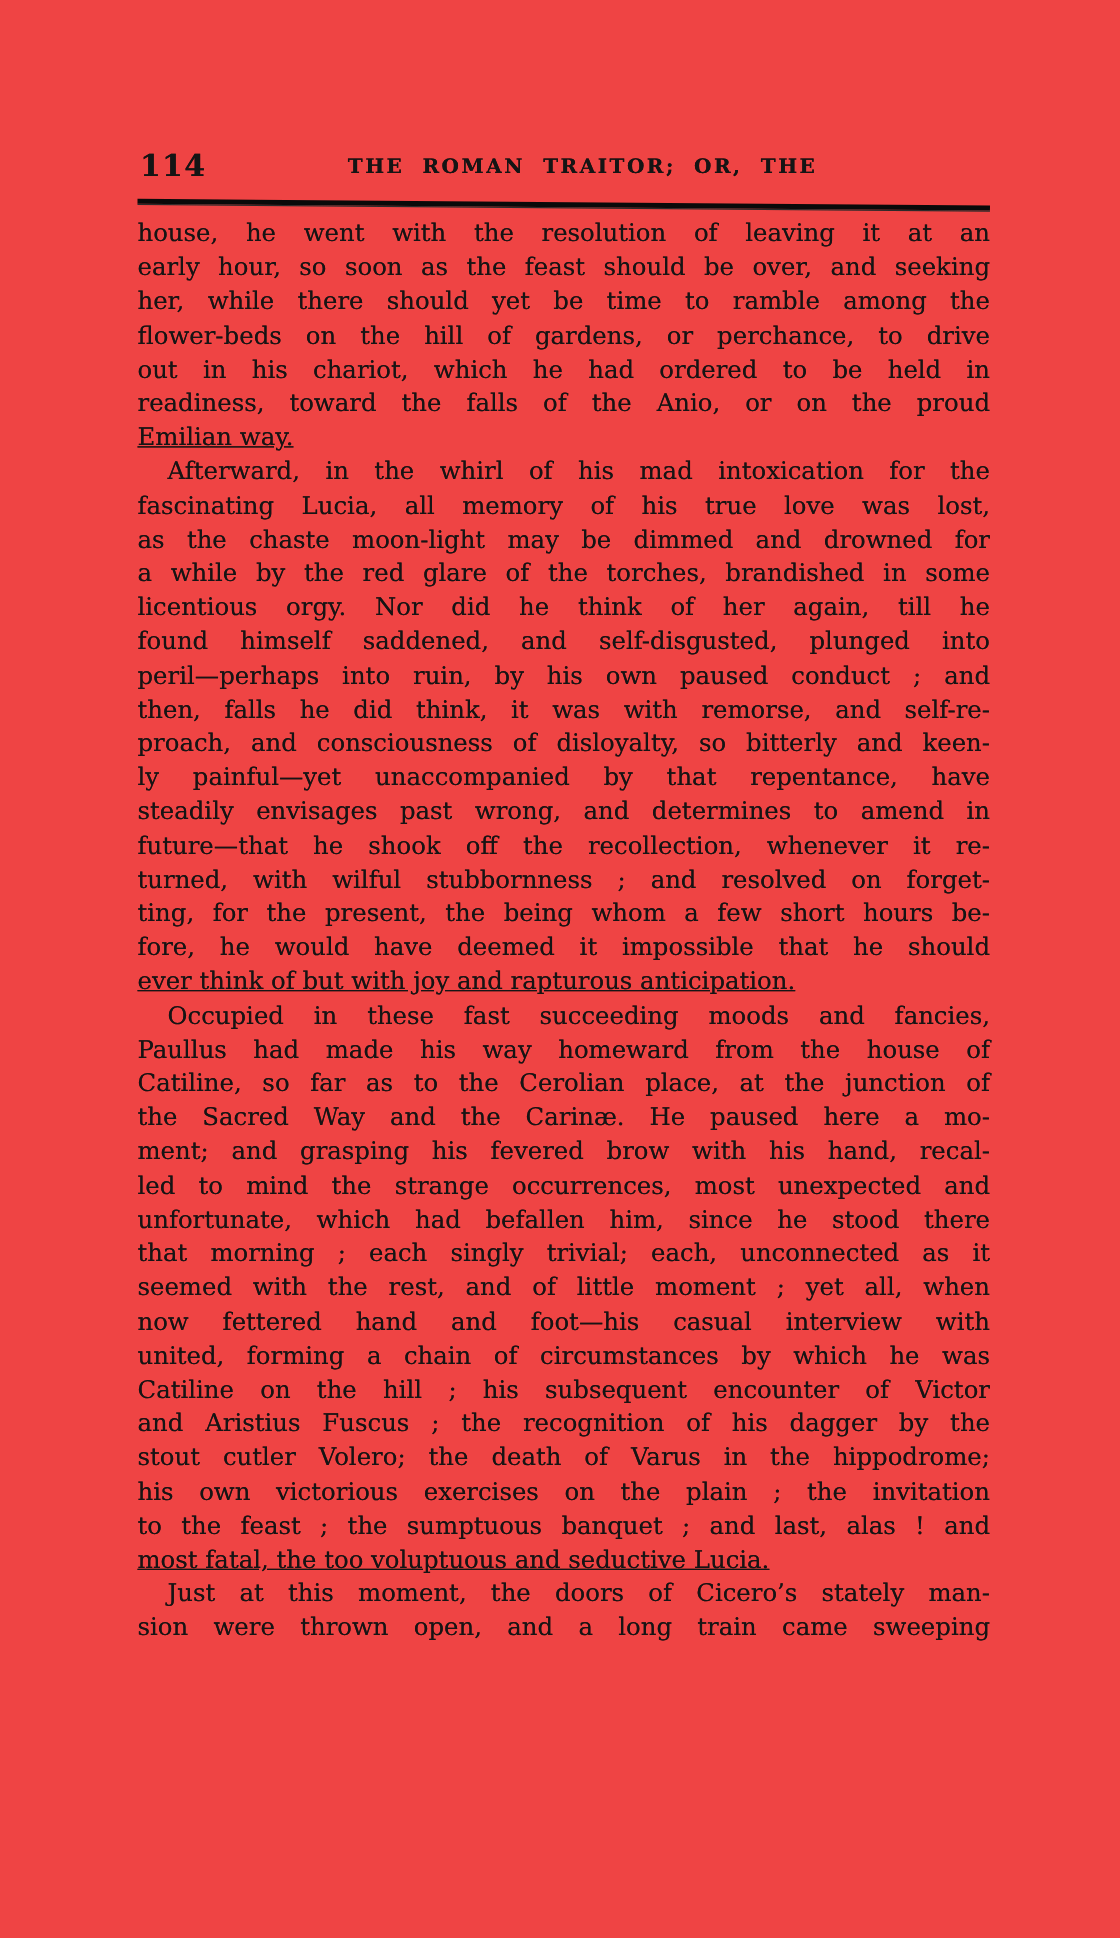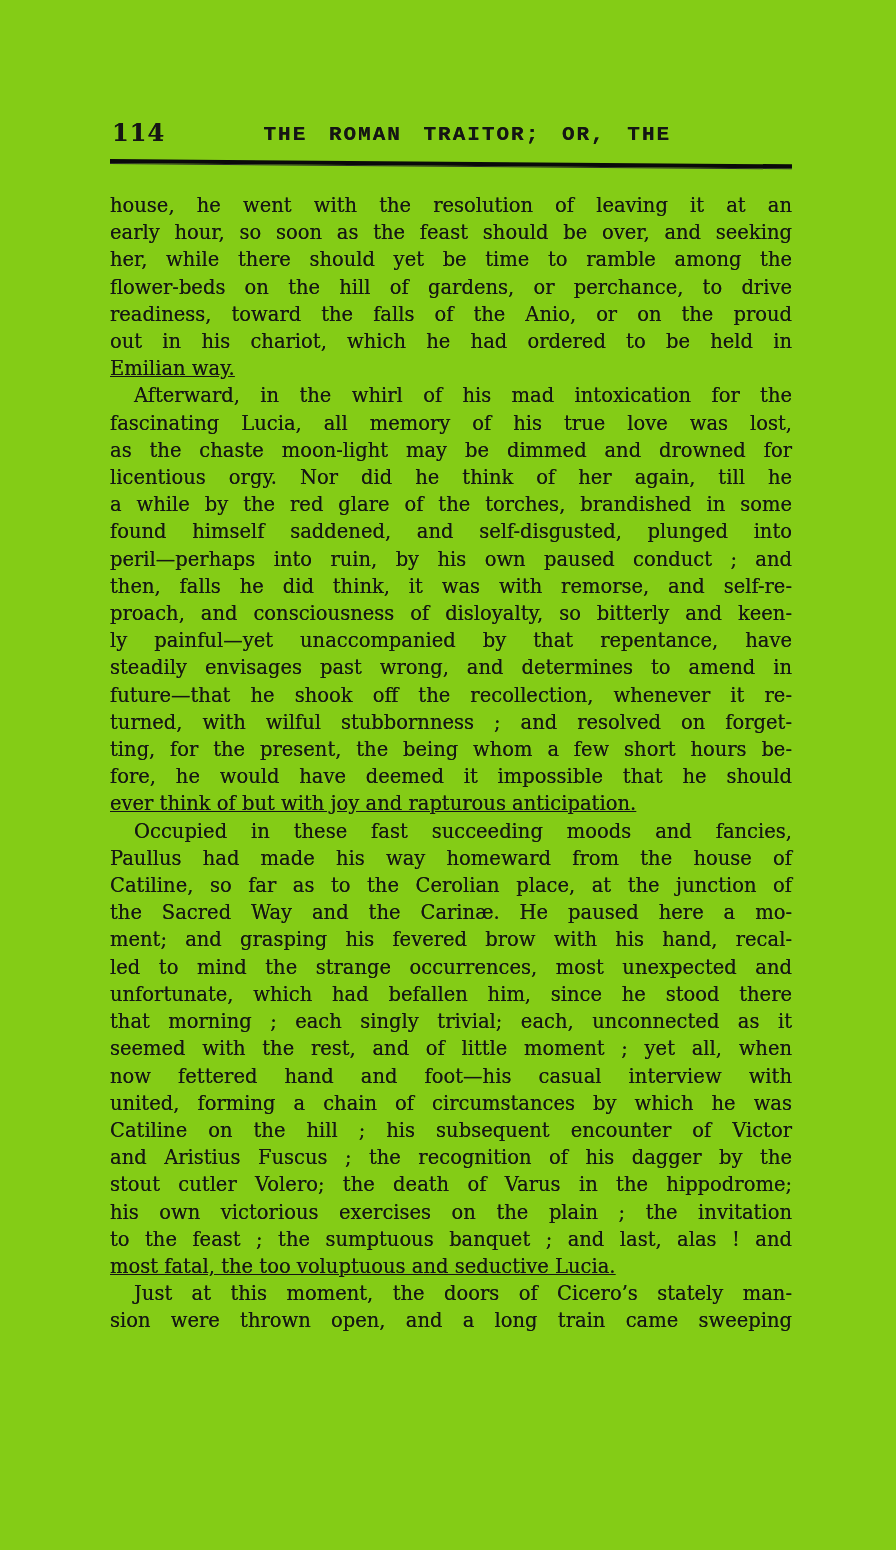--- a/index.html
+++ b/index.html
@@ -4,21 +4,21 @@
 <style>
   html, body {
     margin: 0;
     padding: 0;
     background: #ffffff;
   }
   .page {
     position: relative;
     width: 896px;
     height: 1550px;
-    background: #84cc16;
+    background: #ef4444;
     overflow: hidden;
     font-family: "DejaVu Serif", "Liberation Serif", serif;
     color: #151515;
   }
   .content {
     position: absolute;
     left: 110px;
     top: 118px;
     width: 682px;
   }
@@ -34,37 +34,36 @@
     font-weight: 700;
     letter-spacing: 1px;
     text-shadow: 0 0 0.5px rgba(0,0,0,0.7);
   }
   .running-title {
     position: absolute;
     left: 50%;
     top: 5px;
     transform: translateX(-46%);
     white-space: nowrap;
-    font-size: 21px;
+    font-size: 16px;
     font-weight: 700;
     letter-spacing: 2px;
     word-spacing: 7px;
     text-shadow: 0 0 0.5px rgba(0,0,0,0.8);
-    font-family: Liberation Mono, monospace;
   }
   .header-rule {
     margin-top: 7px;
     height: 0;
     border-top: 4px solid #0a0a0a;
     border-bottom: 1px solid #2a2a2a;
     transform: rotate(0.45deg);
     transform-origin: left center;
   }
   .body-text {
-    margin-top: 28px;
+    margin-top: 9px;
     font-size: 19.5px;
     line-height: 27.2px;
     text-shadow: 0 0 0.45px rgba(0,0,0,0.65);
   }
   .ln {
     text-align: justify;
     text-align-last: justify;
   }
   .ln.last {
     text-align-last: left;
@@ -83,30 +82,30 @@
       <span class="page-number">114</span>
       <span class="running-title">THE ROMAN TRAITOR; OR, THE</span>
     </div>
     <div class="header-rule"></div>
     <div class="body-text">
         <div>
           <div class="ln">house, he went with the resolution of leaving it at an</div>
           <div class="ln">early hour, so soon as the feast should be over, and seeking</div>
           <div class="ln">her, while there should yet be time to ramble among the</div>
           <div class="ln">flower-beds on the hill of gardens, or perchance, to drive</div>
+          <div class="ln">out in his chariot, which he had ordered to be held in</div>
           <div class="ln">readiness, toward the falls of the Anio, or on the proud</div>
-          <div class="ln">out in his chariot, which he had ordered to be held in</div>
           <div class="ln last">Emilian way.</div>
         </div>
         <div>
           <div class="ln indent">Afterward, in the whirl of his mad intoxication for the</div>
           <div class="ln">fascinating Lucia, all memory of his true love was lost,</div>
           <div class="ln">as the chaste moon-light may be dimmed and drowned for</div>
+          <div class="ln">a while by the red glare of the torches, brandished in some</div>
           <div class="ln">licentious orgy.  Nor did he think of her again, till he</div>
-          <div class="ln">a while by the red glare of the torches, brandished in some</div>
           <div class="ln">found himself saddened, and self-disgusted, plunged into</div>
           <div class="ln">peril—perhaps into ruin, by his own paused conduct ;  and</div>
           <div class="ln">then, falls he did think, it was with remorse, and self-re-</div>
           <div class="ln">proach, and consciousness of disloyalty, so bitterly and keen-</div>
           <div class="ln">ly painful—yet unaccompanied by that repentance, have</div>
           <div class="ln">steadily envisages past wrong, and determines to amend in</div>
           <div class="ln">future—that he shook off the recollection, whenever it re-</div>
           <div class="ln">turned, with wilful stubbornness ;  and resolved on forget-</div>
           <div class="ln">ting, for the present, the being whom a few short hours be-</div>
           <div class="ln">fore, he would have deemed it impossible that he should</div>

